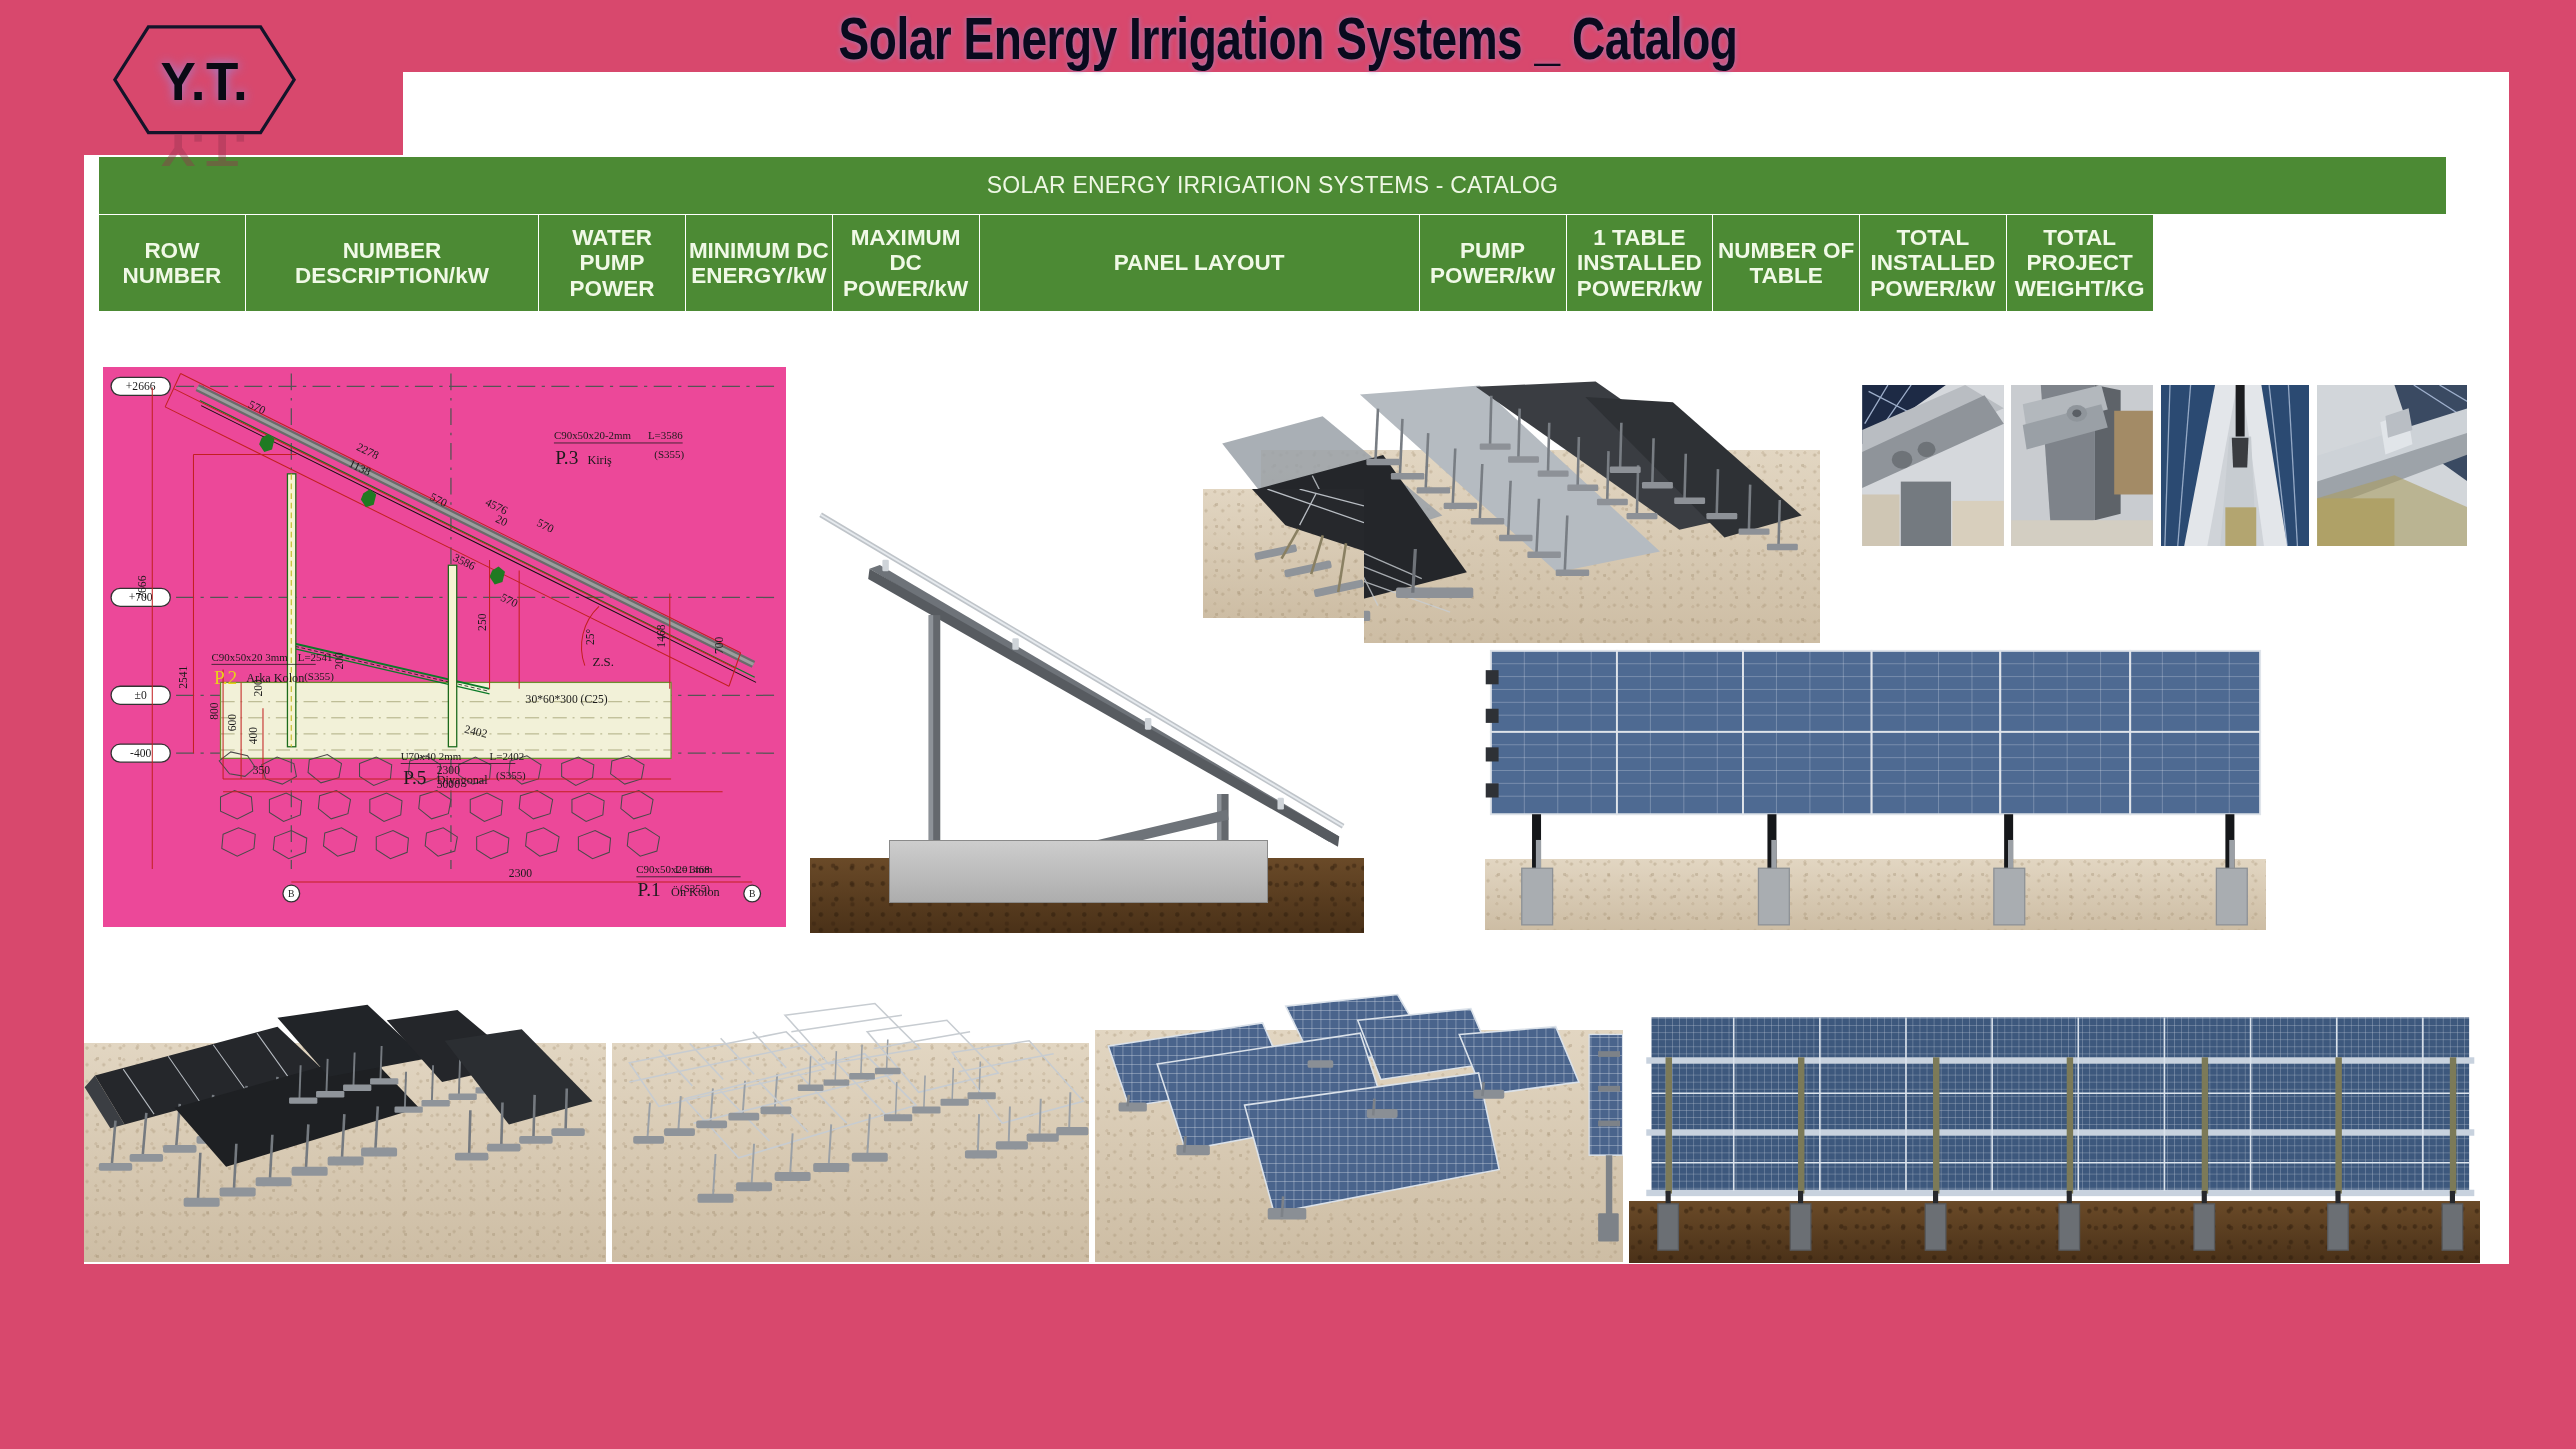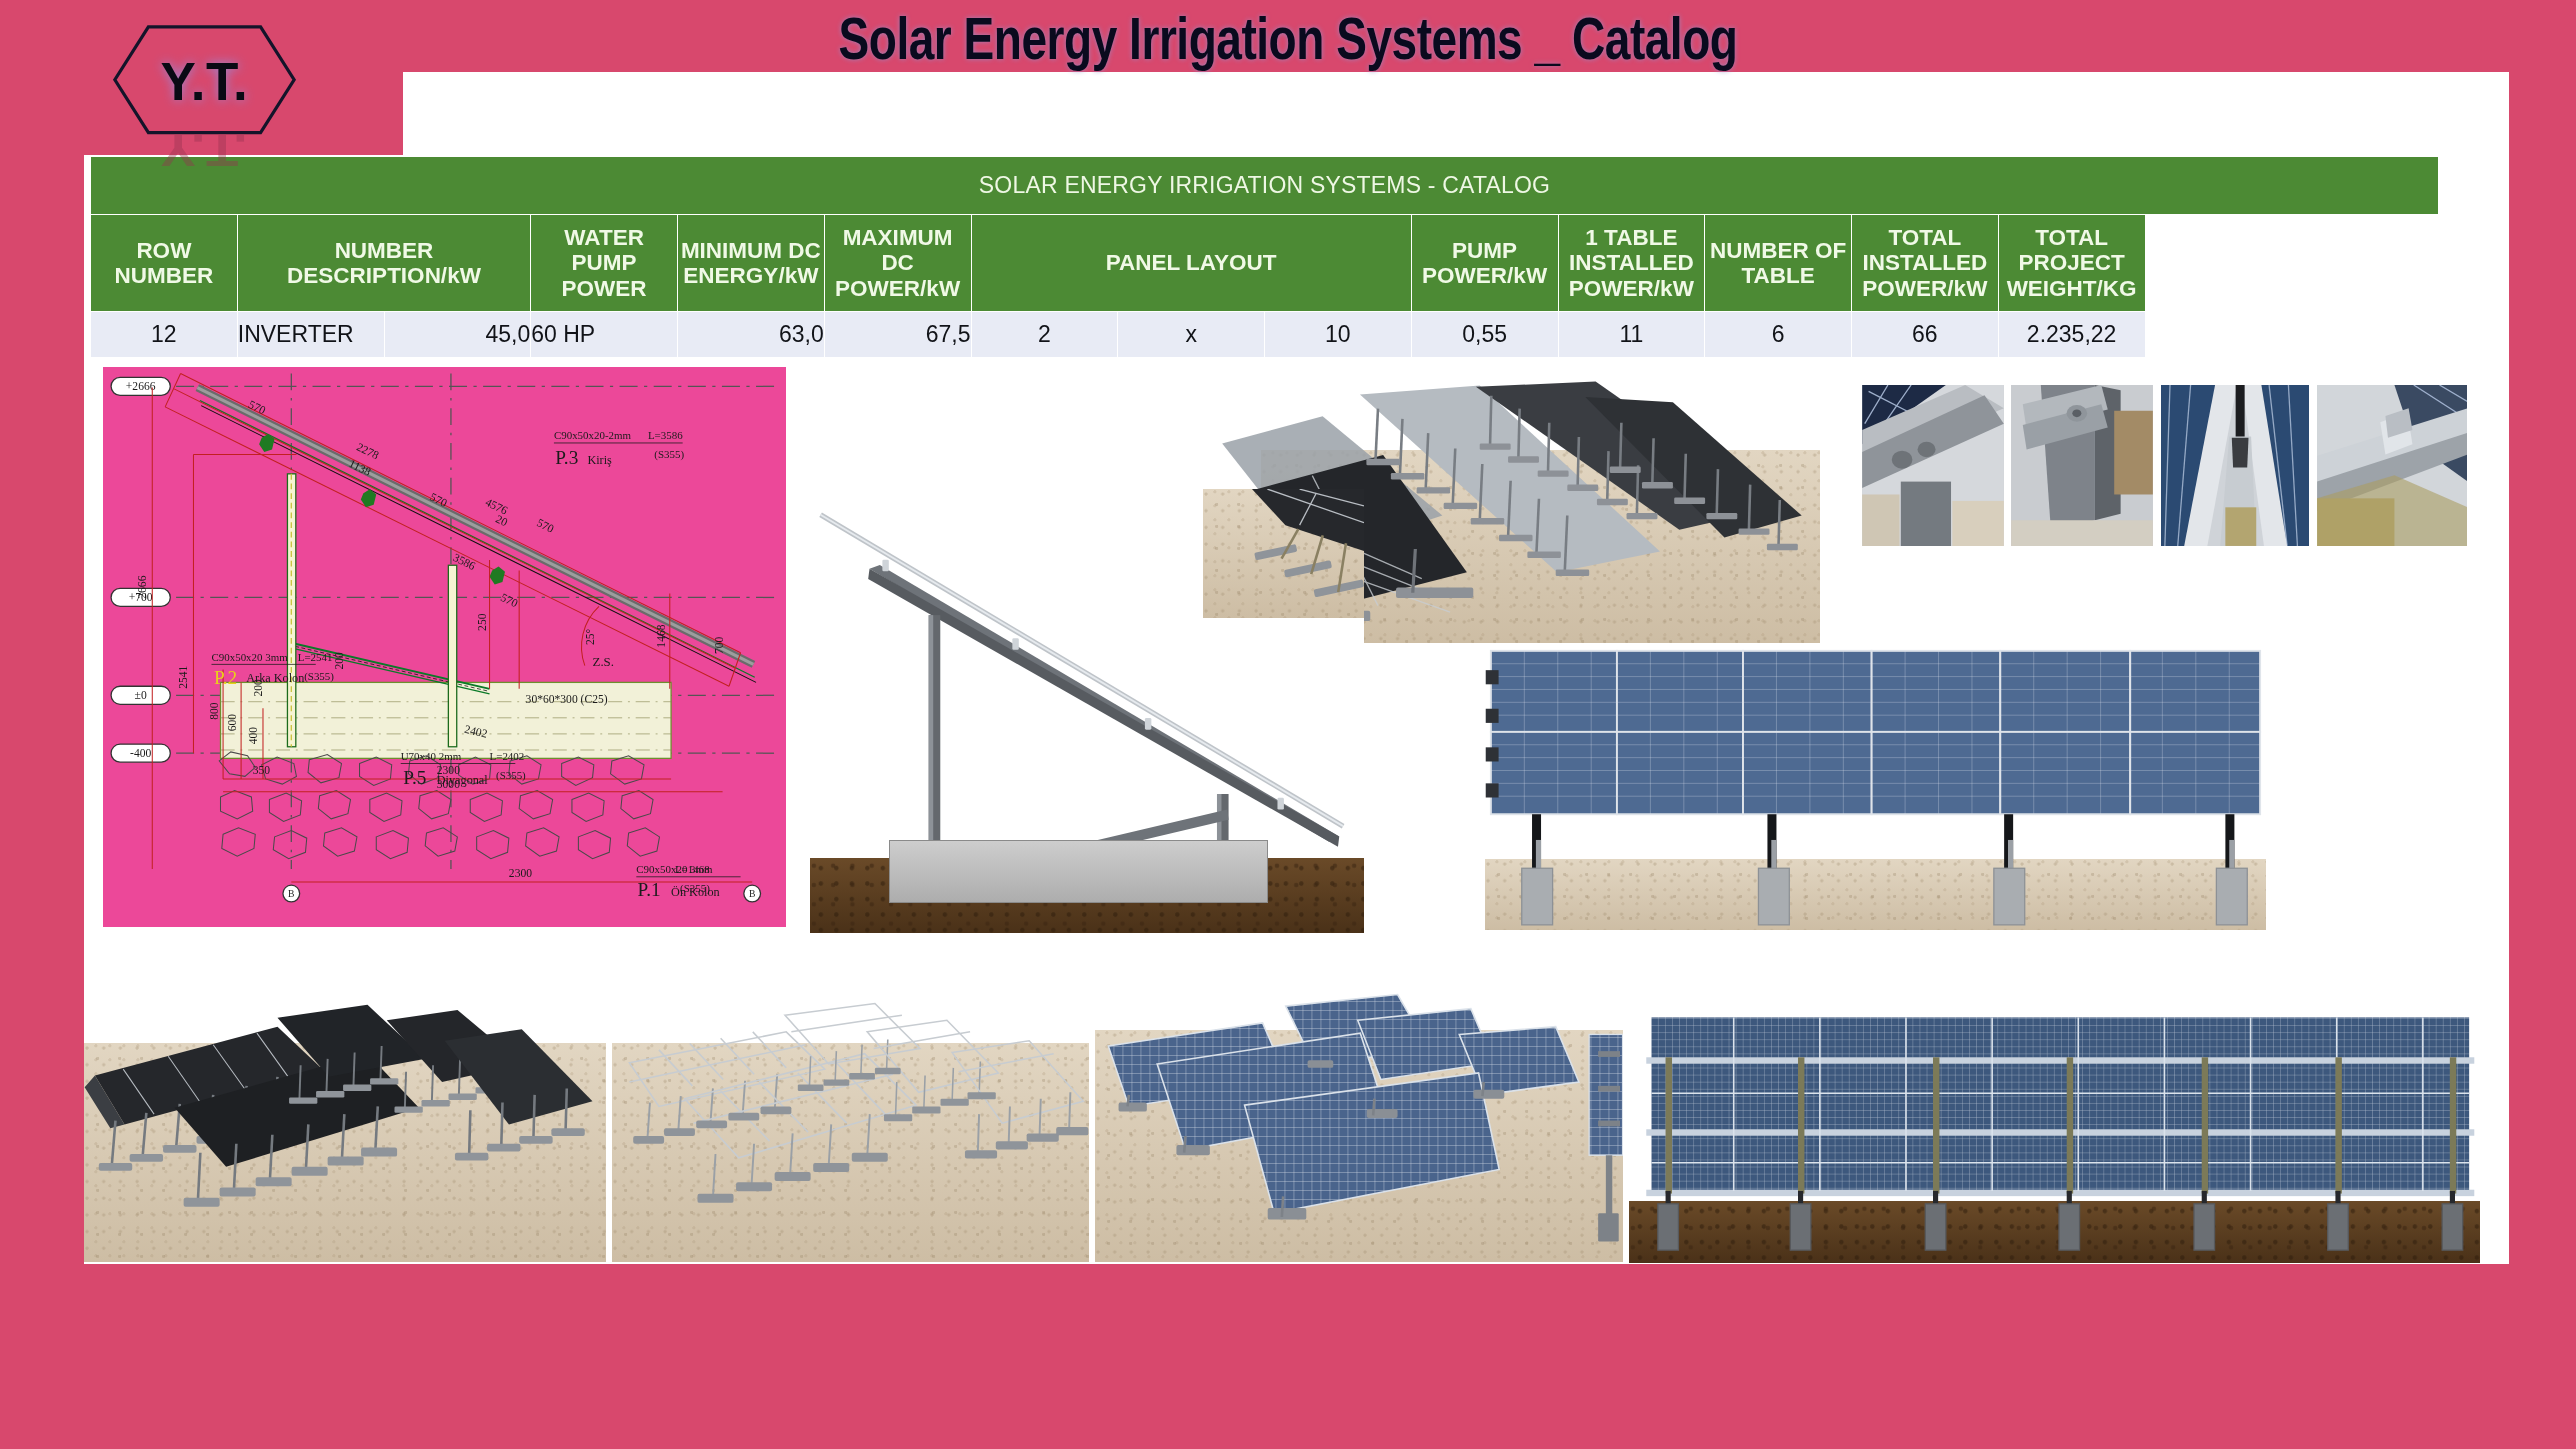--- a/index.html
+++ b/index.html
@@ -48,21 +48,21 @@
     background: #ffffff; z-index: 2;
   }
   #white-canvas-left {
     position: absolute;
     left: 84px; top: 155px; width: 2425px; height: 1109px;
     background: #ffffff; z-index: 2;
   }
 
   
   #spec-table {
-    position: absolute; left: 90px; top: 156px; width: 2349px;
+    position: absolute; left: 98px; top: 156px; width: 2349px;
     z-index: 5; border-collapse: collapse; table-layout: fixed;
     font-family: "Liberation Sans", sans-serif;
   }
   #spec-table td, #spec-table th { border: 1.3px solid #ffffff; padding: 0; }
   .tbl-banner {
     background: #4c8a34; color: #eef7e4;
     height: 58px; text-align: center; vertical-align: middle;
     font-size: 23px; font-weight: 400; letter-spacing: 0.2px;
   }
   .tbl-head {
@@ -140,36 +140,20 @@
     <th class="tbl-head" style="width:301px" colspan="2">NUMBER DESCRIPTION/kW</th>
     <th class="tbl-head" style="width:166px">WATER PUMP POWER</th>
     <th class="tbl-head" style="width:270px">MINIMUM DC ENERGY/kW</th>
     <th class="tbl-head" style="width:213px">MAXIMUM DC POWER/kW</th>
     <th class="tbl-head" style="width:209px" colspan="3">PANEL LAYOUT</th>
     <th class="tbl-head" style="width:124px">PUMP POWER/kW</th>
     <th class="tbl-head" style="width:164px">1 TABLE INSTALLED POWER/kW</th>
     <th class="tbl-head" style="width:161px">NUMBER OF TABLE</th>
     <th class="tbl-head" style="width:193px">TOTAL INSTALLED POWER/kW</th>
     <th class="tbl-head" style="width:193px">TOTAL PROJECT WEIGHT/KG</th>
-  </tr>
-  <tr>
-    <td class="tbl-cell ta-c">12</td>
-    <td class="tbl-cell ta-l" style="width:132px">INVERTER</td>
-    <td class="tbl-cell ta-r" style="width:169px">45,0</td>
-    <td class="tbl-cell ta-l">60 HP</td>
-    <td class="tbl-cell ta-r">63,0</td>
-    <td class="tbl-cell ta-r">67,5</td>
-    <td class="tbl-cell ta-c" style="width:59px">2</td>
-    <td class="tbl-cell ta-c" style="width:70px">x</td>
-    <td class="tbl-cell ta-c" style="width:81px">10</td>
-    <td class="tbl-cell ta-c">0,55</td>
-    <td class="tbl-cell ta-c">11</td>
-    <td class="tbl-cell ta-c">6</td>
-    <td class="tbl-cell ta-c">66</td>
-    <td class="tbl-cell ta-c">2.235,22</td>
   </tr>
 </tbody>
   </table>
 
 <div id="cad-drawing">
 <svg width="683" height="560" viewBox="0 0 1060 870">
 
   <g stroke="#555" stroke-width="2" stroke-dasharray="28 10 5 10" fill="none">
     <line x1="60" y1="30" x2="1050" y2="30"></line>
     <line x1="60" y1="358" x2="1050" y2="358"></line>

